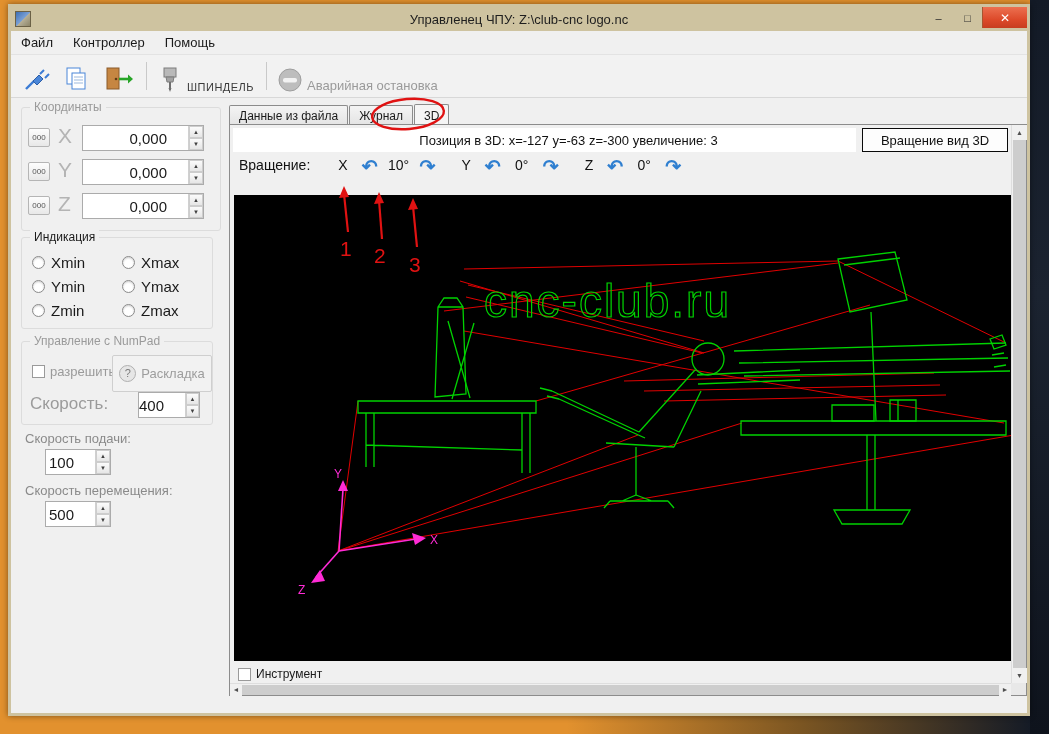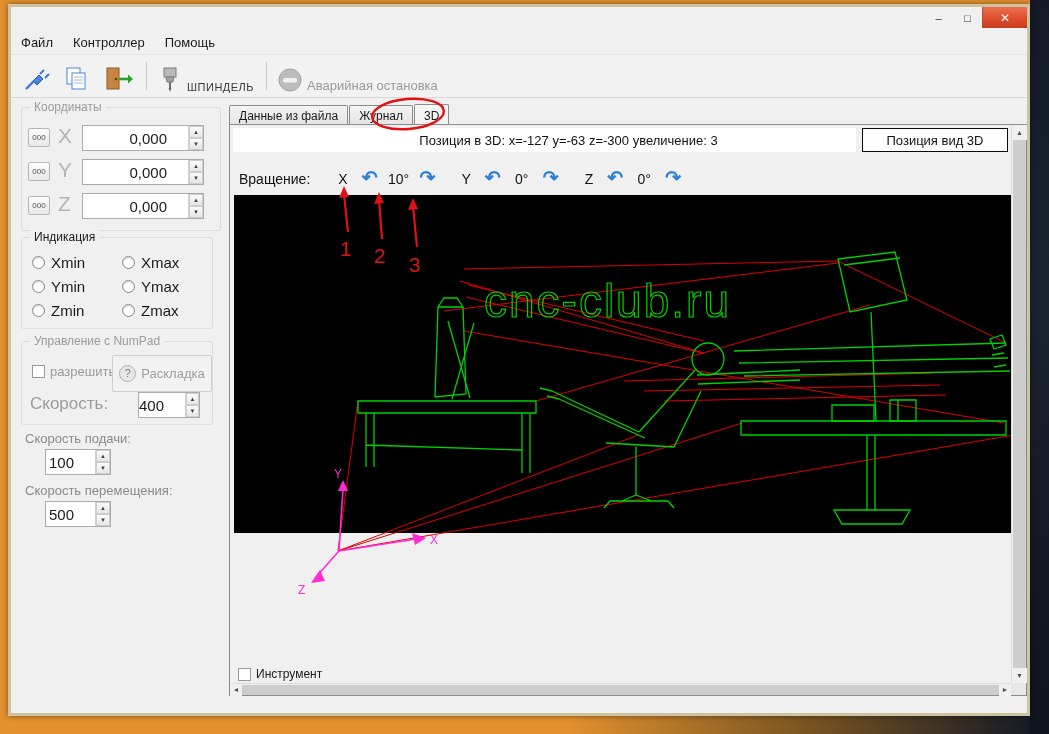--- a/index.html
+++ b/index.html
@@ -78,27 +78,27 @@
   .tab-content { position:absolute; left:218px; top:117px; width:798px; height:572px;
     border:1px solid #8c8c8c; background:#f0f0f0; }
 
   .pos-row { position:absolute; left:3px; top:3px; right:18px; height:24px; display:flex; }
   .pos-bar { flex:1; background:#fff; display:flex; align-items:center; justify-content:center;
     font-size:13px; color:#111;padding-left:48px; }
   .reset-btn { width:146px; margin-left:6px; background:#fdfdfd; border:1px solid #0a0a0a;
     display:flex; align-items:center; justify-content:center; font-size:13px; color:#111; }
 
   .rot-row { position:absolute; left:3px; top:32px; right:18px; height:30px; display:flex;
-    align-items:flex-end; font-size:14px; color:#111; }
+    align-items:flex-start; font-size:14px; color:#111; }
   .rot-title { margin-left:6px; margin-right:10px; }
   .rot-axis { margin:0 6px 0 18px; }
   .rot-arrow { font-size:19px; color:#2f7fd0; margin:0 8px; font-weight:bold; line-height:1; }
   .rot-angle { font-size:14px; color:#111; min-width:26px; text-align:center; }
 
-  .viewport { position:absolute; left:4px; top:70px; width:788px; height:338px; background:#000; }
+  .viewport { position:absolute; left:4px; top:70px; width:788px; height:466px; background:#000; }
 
   .tool-row { position:absolute; left:8px; top:542px; display:flex; align-items:center; }
   .tool-chk-label { font-size:12px; color:#1a1a1a; }
 
   .vscroll { position:absolute; right:0; top:0; bottom:12px; width:15px; background:#f0f0f0; border-left:1px solid #dedede; }
   .scroll-arrow { position:absolute; left:0; width:15px; height:15px; background:#f0f0f0;
     font-size:7px; color:#505050; text-align:center; line-height:15px; }
   .vthumb { position:absolute; left:1px; top:15px; bottom:15px; width:13px; background:#cdcdcd; }
   .hscroll { position:absolute; left:0; bottom:0; right:15px; height:12px; background:#f0f0f0; border-top:1px solid #dedede; }
   .hthumb { position:absolute; left:12px; right:12px; top:1px; height:10px; background:#cdcdcd; }
@@ -116,20 +116,24 @@
   .overlay { position:absolute; left:0; top:0; width:1049px; height:734px; pointer-events:none; z-index:50; }
 </style>
 </head>
 <body>
 
 <div class="edge-bottom"></div>
 <div class="edge-right"></div>
 
 <div class="window">
 
+  <div class="titlebar">
+    <div class="app-icon"></div>
+    <div class="title-text">Управленец ЧПУ: Z:\club-cnc logo.nc</div>
+  </div>
   <div class="caption-btns">
     <div class="cap-btn">–</div>
     <div class="cap-btn">□</div>
     <div class="cap-btn close">✕</div>
   </div>
 
   <div class="menubar">
     <div class="menu-item">Файл</div>
     <div class="menu-item">Контроллер</div>
     <div class="menu-item">Помощь</div>
@@ -286,21 +290,21 @@
 
   <div class="tab-strip">
     <div class="tab">Данные из файла</div>
     <div class="tab">Журнал</div>
     <div class="tab active">3D</div>
   </div>
 
   <div class="tab-content">
     <div class="pos-row">
       <div class="pos-bar">Позиция в 3D: x=-127 y=-63 z=-300 увеличение: 3</div>
-      <div class="reset-btn">Позиция вид 3D</div>
+      <div class="reset-btn">Вращение вид 3D</div>
     </div>
 
     <div class="rot-row">
       <span class="rot-title">Вращение:</span>
       <span class="rot-axis">X</span>
       <span class="rot-arrow">↶</span>
       <span class="rot-angle">10°</span>
       <span class="rot-arrow">↷</span>
       <span class="rot-axis">Y</span>
       <span class="rot-arrow">↶</span>

